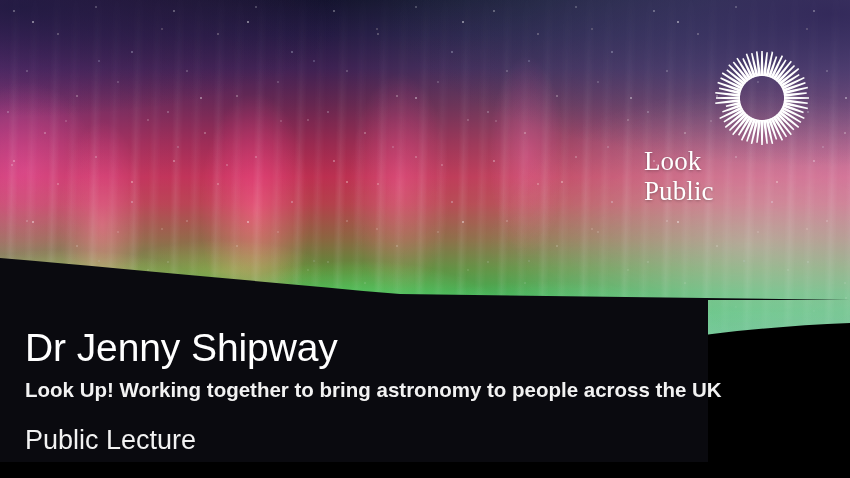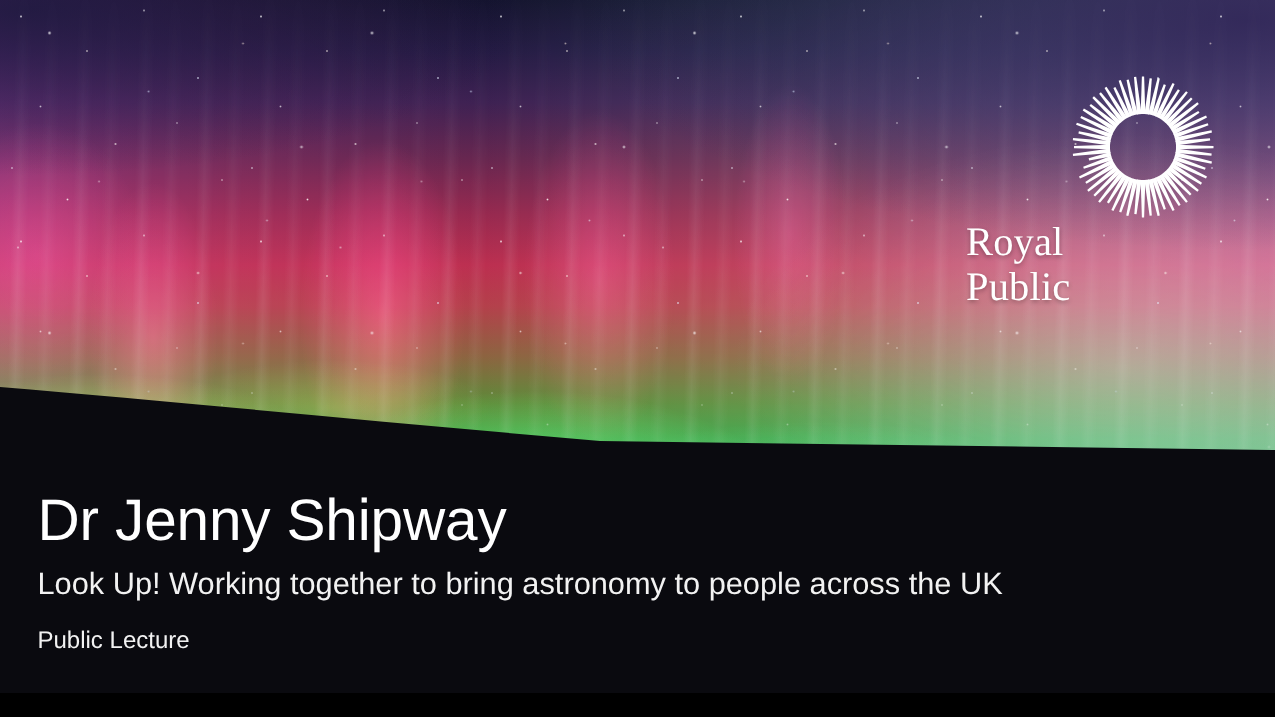--- a/index.html
+++ b/index.html
@@ -232,21 +232,21 @@
     letter-spacing: 0.1px;
     white-space: nowrap;
     text-shadow: 0 1px 3px rgba(0,0,0,0.30);
   }
 
   
   .caption-band {
     position: absolute;
     left: 0;
     bottom: 0;
-    width: 850px;
+    width: 708px;
     height: 178px;
     background: #0a0a0f;
   }
   .caption-band::after {
     content: "";
     position: absolute;
     left: 0;
     bottom: 0;
     width: 850px;
     height: 16px;
@@ -275,31 +275,32 @@
     line-height: 44px;
     font-weight: 400;
     letter-spacing: -0.1px;
     color: #ffffff;
     margin: 0 0 5px 0;
     white-space: nowrap;
   }
   .talk-title {
     font-size: 20.5px;
     line-height: 30px;
-    font-weight: 400;
+    font-weight: 700;
     color: #f2f2f2;
     margin: 0;
     white-space: nowrap;
+    text-align: center;
   }
   .event-type {
-    font-size: 16px;
+    font-size: 27px;
     line-height: 30px;
     font-weight: 400;
     color: #f2f2f2;
-    margin: 8px 0 0 0;
+    margin: 20px 0 0 0;
     white-space: nowrap;
   }
 </style>
 </head>
 <body>
 
 <div class="slide">
 
   <div class="photo">
     <div class="sky-base"></div>
@@ -552,21 +553,21 @@
                 <polygon points="-1.55,-22 1.55,-22 0.75,-46 -0.75,-46"></polygon>
               </g>
             <g transform="rotate(353.57)">
                 <polygon points="-1.55,-22 1.55,-22 0.75,-47 -0.75,-47"></polygon>
               </g>
           </g>
         </g>
       </svg>
     </div>
     <div class="logo-words">
-      <div>Royal</div>
+      <div>Look</div>
       <div>Public</div>
     </div>
   </div>
 
   <div class="band-wedge">
     <svg viewBox="0 0 850 54" preserveAspectRatio="none" aria-hidden="true">
       <path fill="#0a0a0f" d="M0,12 C 120,22 260,36 400,48 L 850,54 L 850,54 L 0,54 Z"></path>
     </svg>
   </div>
 

